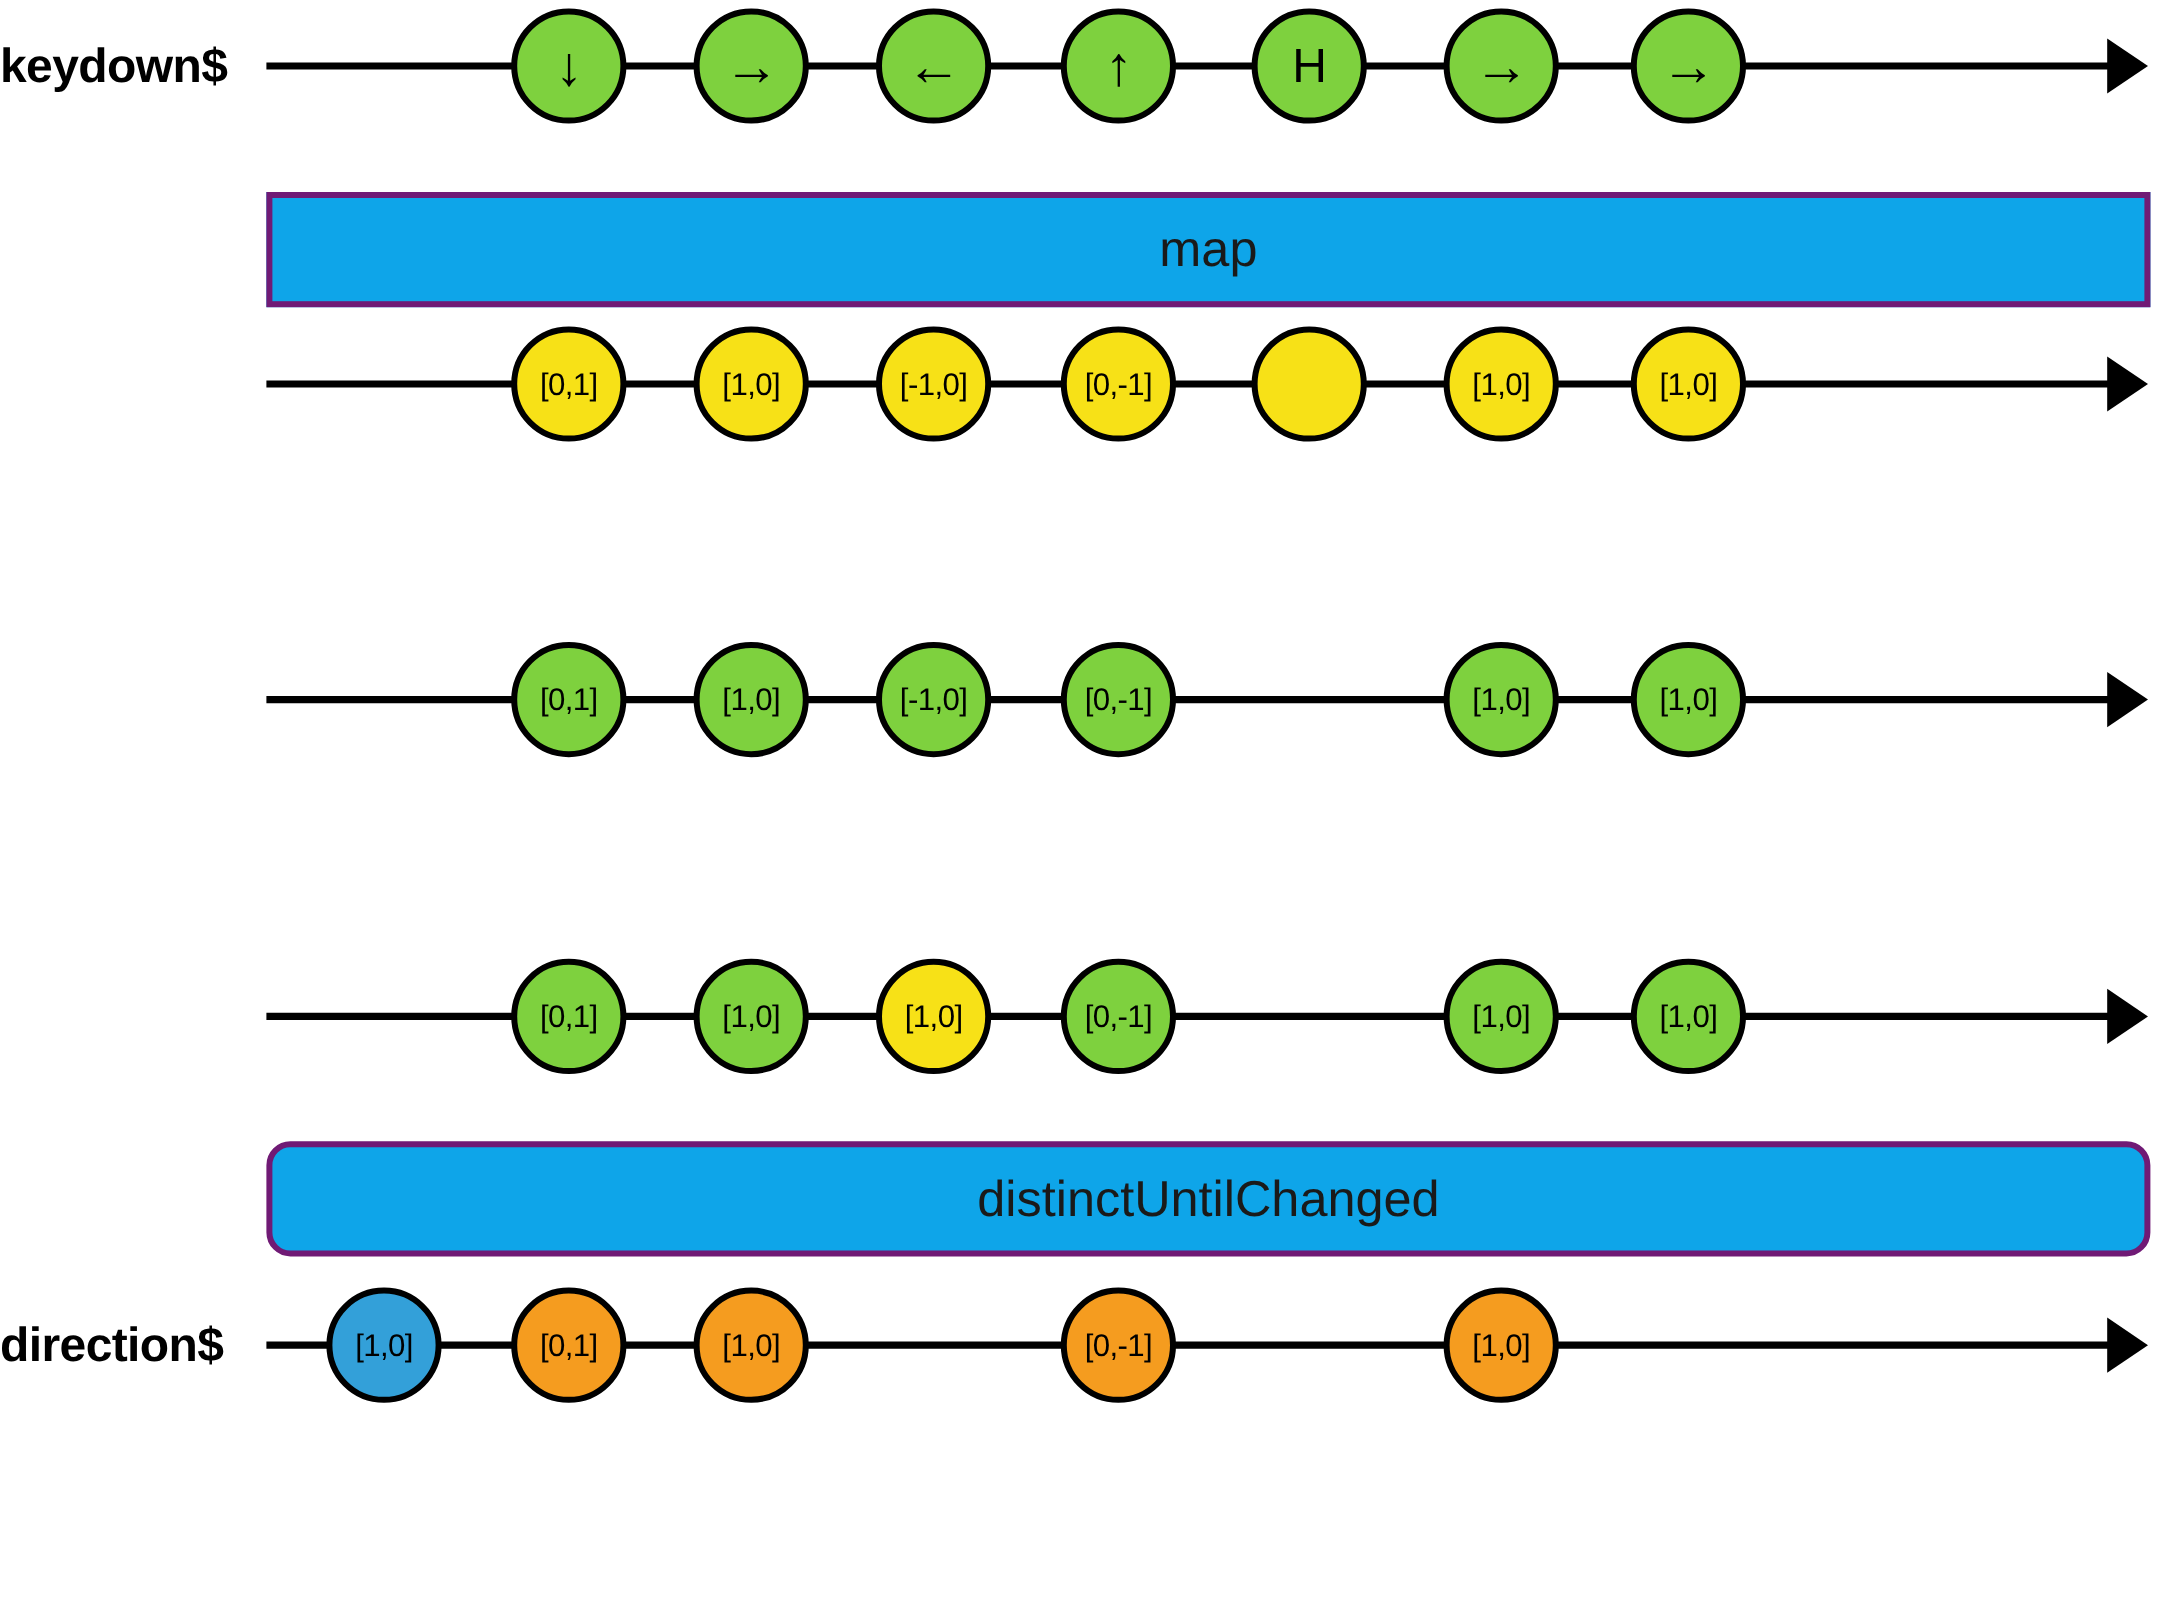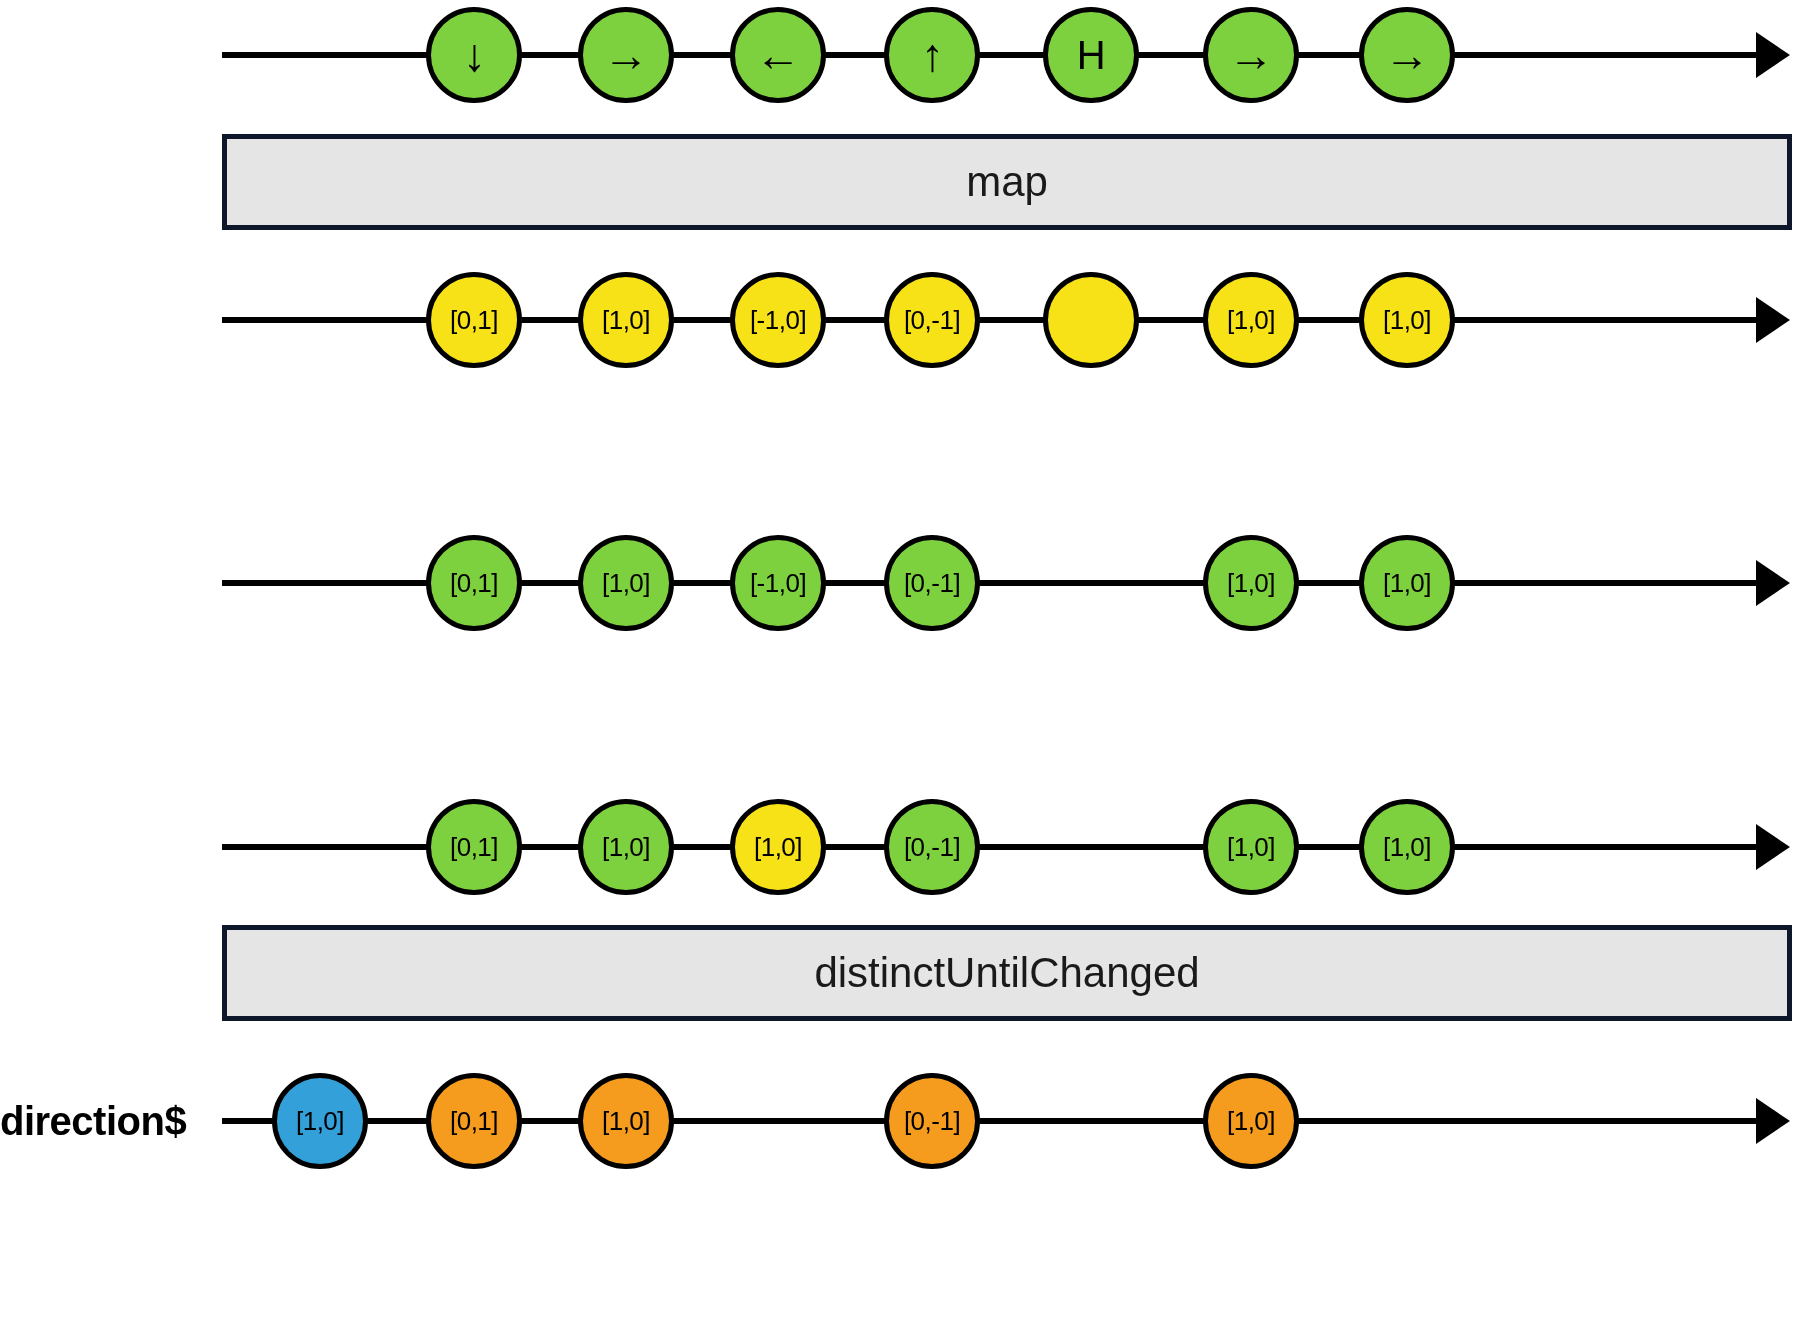--- a/index.html
+++ b/index.html
@@ -89,40 +89,42 @@
     font-size: 26px;
     line-height: 1;
   }
 
   
   .operator-box {
     position: absolute;
     left: 222px;
     width: 1570px;
     height: 96px;
-    background: #e5e5e5;
-    border: 5px solid #0f172a;
+    background: #0ea5e9;
+    border: 5px solid #701a75;
     box-sizing: border-box;
     display: flex;
     align-items: center;
     justify-content: center;
     font-size: 42px;
     color: #1a1a1a;
     font-family: "Liberation Sans", sans-serif;
+    margin-top: 26px;
   }
 </style>
 </head>
 <body>
 
 <div id="diagram">
     <div class="stream-row" style="top: 0px;">
       <svg class="stream-line" viewBox="0 0 1810 110" width="1810" height="110">
         <line x1="222" y1="55" x2="1762" y2="55" stroke="#000000" stroke-width="6"></line>
         <polygon points="1756,32 1790,55 1756,78" fill="#000000"></polygon>
       </svg>
+      <div class="stream-label" style="left: 0px;">keydown$</div>
       <div class="marble green" style="left: 426px;">
         <span class="glyph">↓</span>
       </div>
       <div class="marble green" style="left: 578px;">
         <span class="glyph">→</span>
       </div>
       <div class="marble green" style="left: 730px;">
         <span class="glyph">←</span>
       </div>
       <div class="marble green" style="left: 884px;">
@@ -227,14 +229,14 @@
         <span class="val">[1,0]</span>
       </div>
       <div class="marble orange" style="left: 884px;">
         <span class="val">[0,-1]</span>
       </div>
       <div class="marble orange" style="left: 1203px;">
         <span class="val">[1,0]</span>
       </div>
     </div>
     <div class="operator-box" style="top: 134px;">map</div>
-    <div class="operator-box" style="top: 925px;">distinctUntilChanged</div>
+    <div class="operator-box" style="top: 925px; border-radius: 20px;">distinctUntilChanged</div>
   </div>
 
 </body></html>

